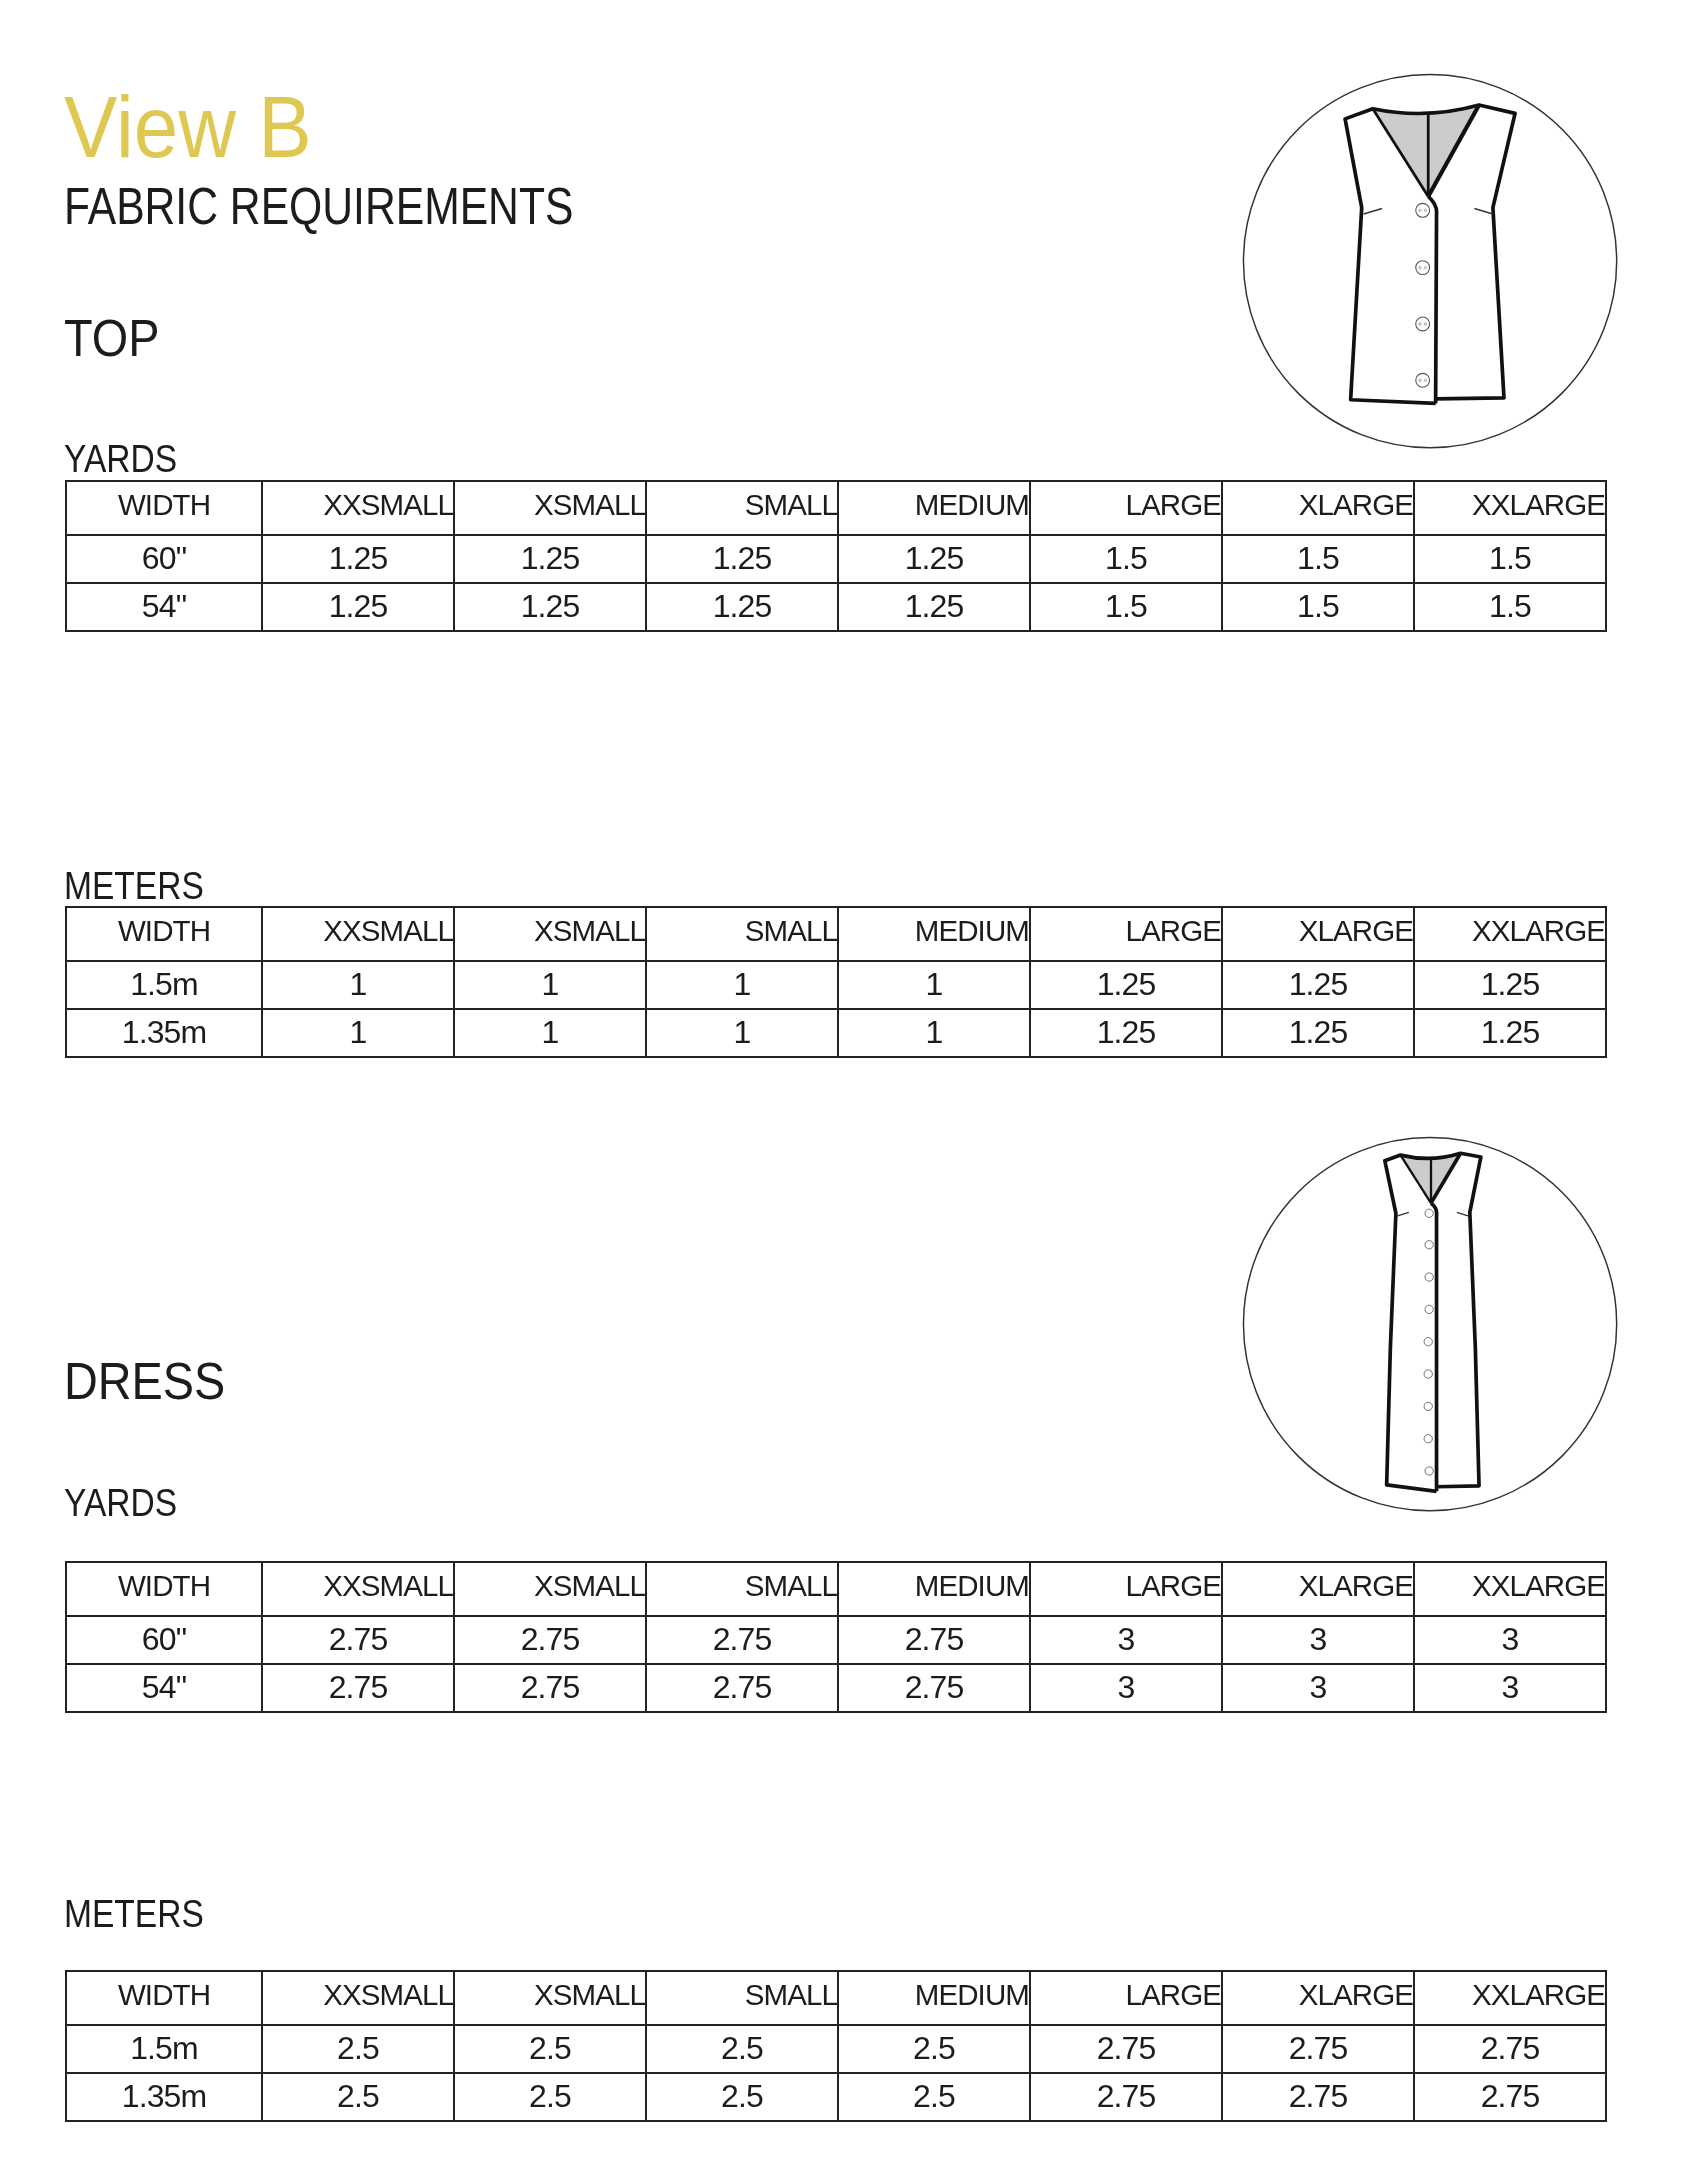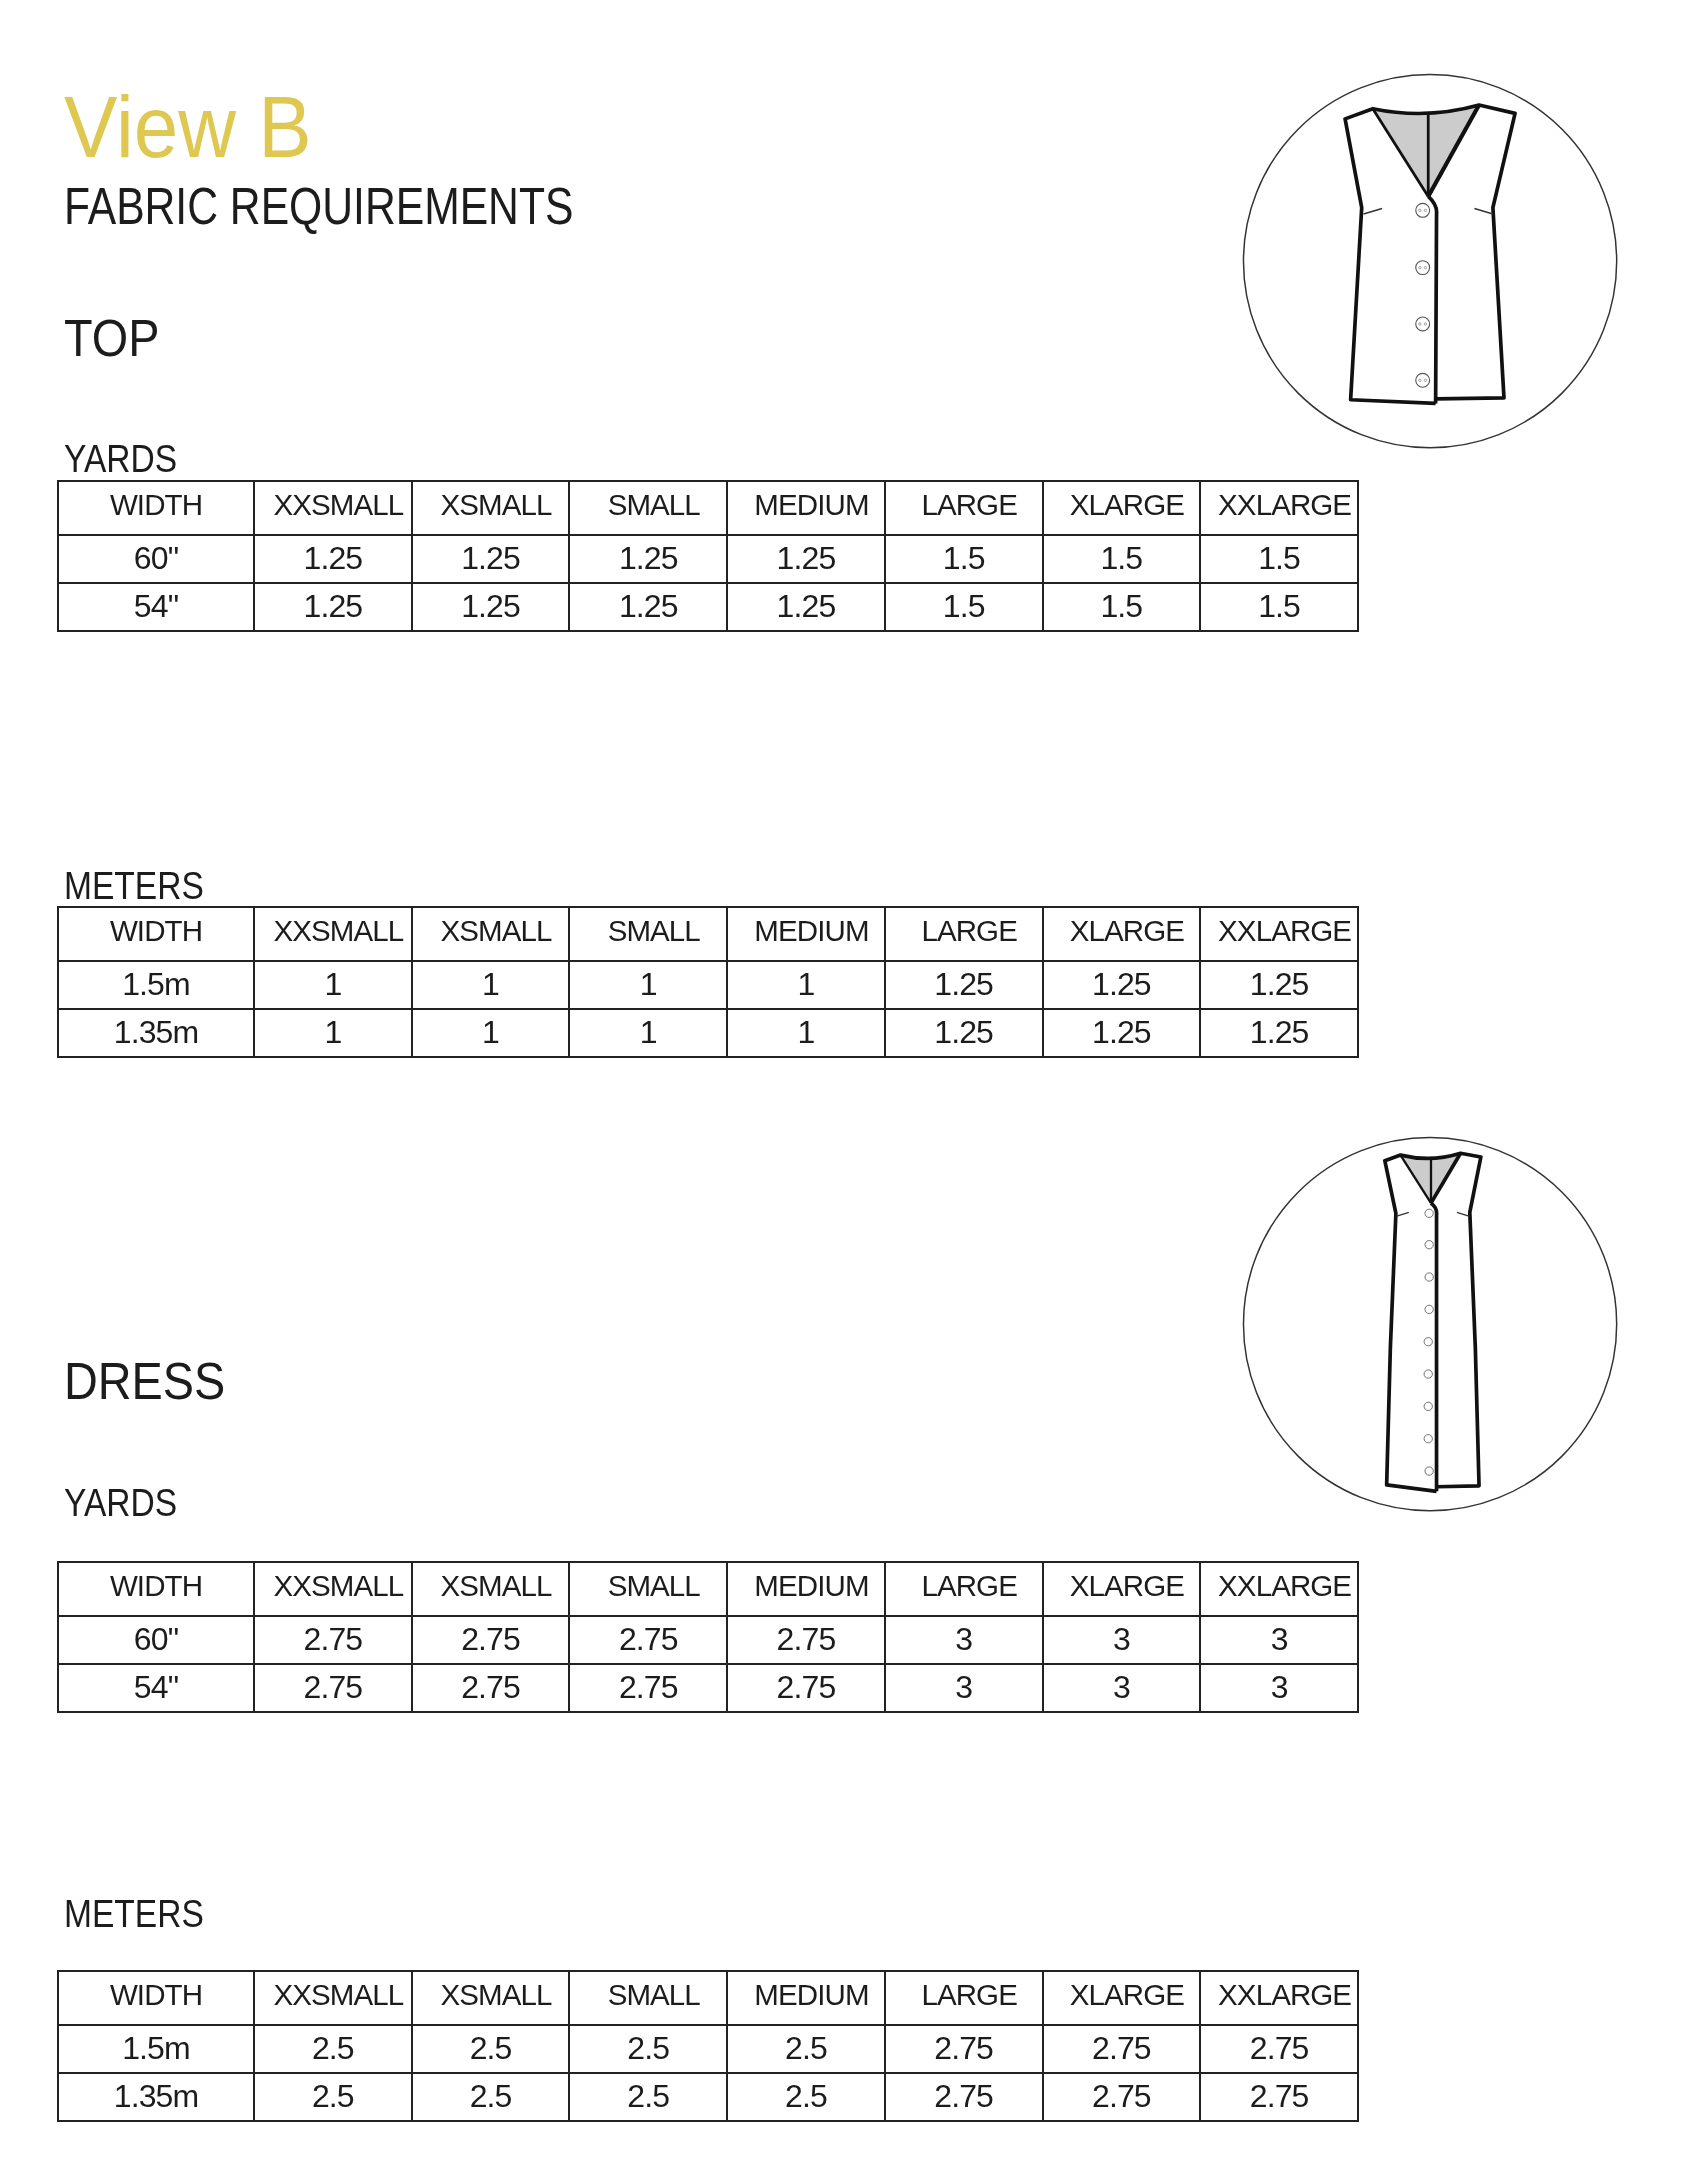--- a/index.html
+++ b/index.html
@@ -4,24 +4,24 @@
   <style>
     html, body { margin: 0; padding: 0; background: #ffffff; }
     body { width: 1683px; height: 2184px; position: relative; overflow: hidden;
            font-family: "Liberation Sans", "DejaVu Sans", sans-serif; color: #1c1c1c; }
     .txt { position: absolute; left: 64px; white-space: nowrap; line-height: 1; transform-origin: left bottom; }
     .view-title { font-size: 87px; color: #DFC851; transform: scaleX(0.92); }
     .h-main { font-size: 52px; transform: scaleX(0.82); }
     .h-sec { font-size: 52px; transform: scaleX(0.9); }
     .h-unit { font-size: 39px; transform: scaleX(0.86); }
 
-    table.req { position: absolute; left: 57px; width: 1302px; border-collapse: collapse; table-layout: fixed; }
+    table.req { position: absolute; left: 65px; width: 1542px; border-collapse: collapse; table-layout: fixed; }
     table.req td, table.req th { border: 2.8px solid #222; height: 46px; padding: 0; font-weight: normal; }
     table.req col.c0 { width: 196px; }
-    table.req th { font-size: 29.5px; text-align: center; padding-left: 11px; padding-bottom: 5.5px; letter-spacing: -0.9px; }
+    table.req th { font-size: 29.5px; text-align: right; padding-left: 11px; padding-bottom: 5.5px; letter-spacing: -0.9px; }
     table.req th.first { text-align: center; padding-left: 0; }
     table.req td { font-size: 32px; text-align: center; letter-spacing: -0.9px; }
     table.req td.first { }
     .illus { position: absolute; }
   </style>
 </head>
 <body>
 
 <div class="txt view-title" style="top:83px;">View B</div>
 <div class="txt h-main" style="top:180px;">FABRIC REQUIREMENTS</div>

